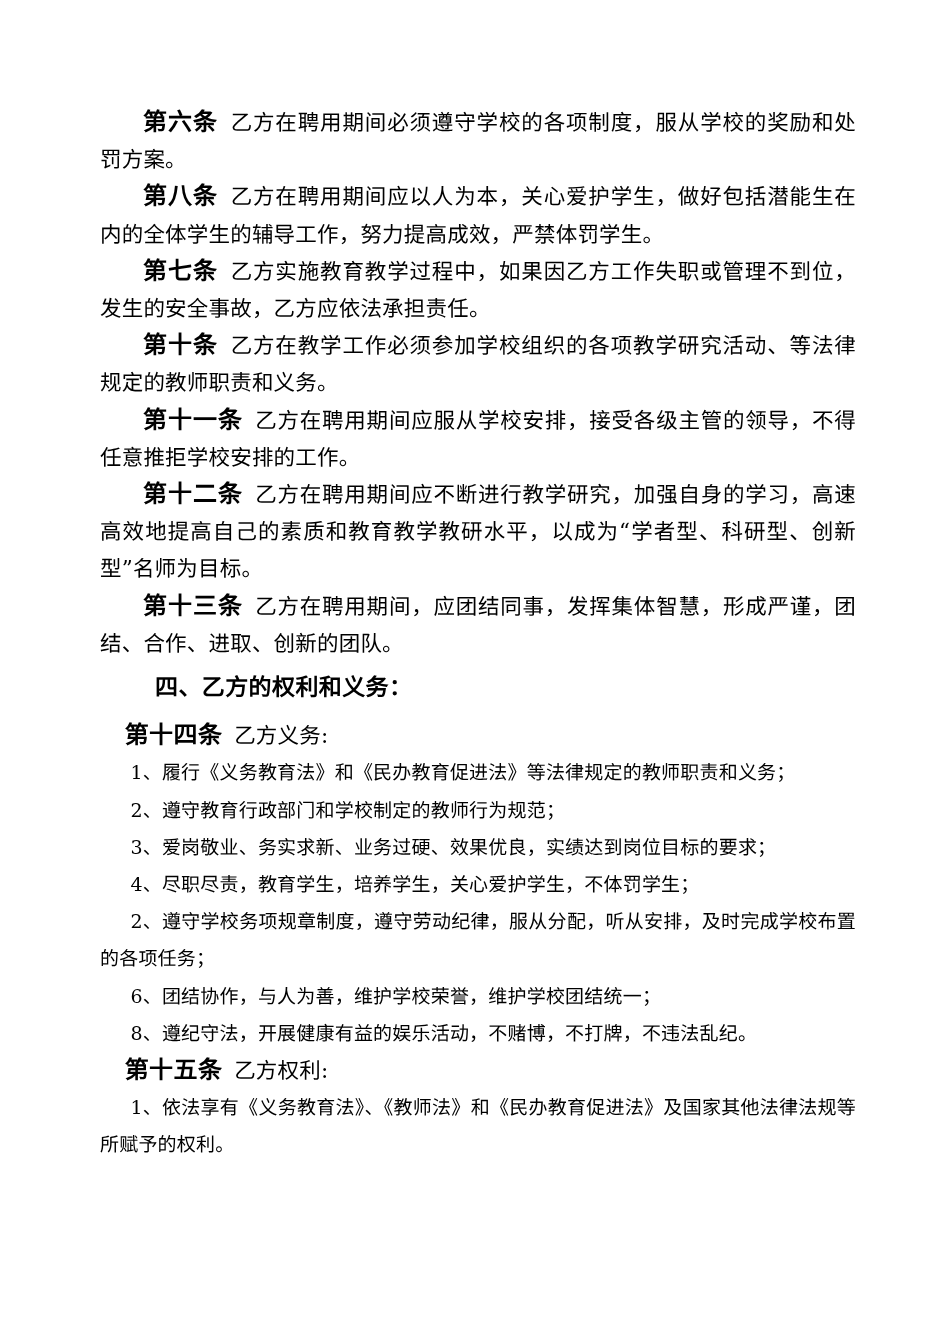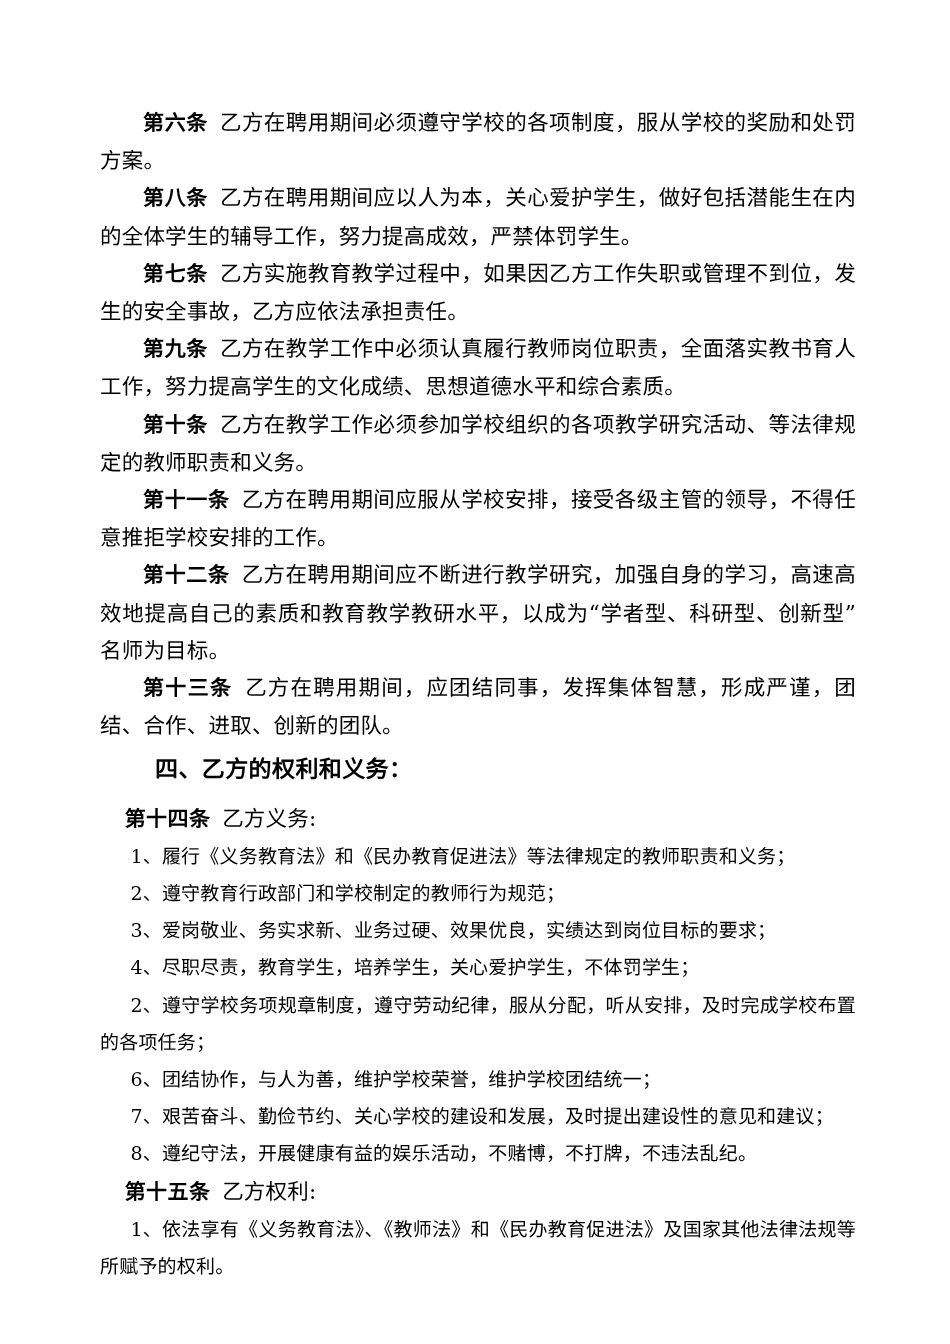--- a/index.html
+++ b/index.html
@@ -34,21 +34,21 @@
     text-align: justify;
     text-justify: inter-character;
     text-indent: 2em;
     margin: 0;
     letter-spacing: 0.2px;
     word-break: break-all;
   }
   .para .label {
     font-family: "DejaVu Sans", "Liberation Sans", sans-serif;
     font-weight: 700;
-    font-size: 21px;
+    font-size: 24px;
     letter-spacing: 0.4px;
   }
   .para .gap {
     display: inline-block;
     width: 0.55em;
   }
   
   .section-heading {
     font-family: Liberation Mono, monospace;
     font-weight: 700;
@@ -79,41 +79,39 @@
 
 <div class="page">
   <div class="doc-body">
 
     <p class="para"><span class="label">第六条</span><span class="gap"></span><span>乙方在聘用期间必须遵守学校的各项制度，服从学校的奖励和处罚方案。</span></p>
 
     <p class="para"><span class="label">第八条</span><span class="gap"></span><span>乙方在聘用期间应以人为本，关心爱护学生，做好包括潜能生在内的全体学生的辅导工作，努力提高成效，严禁体罚学生。</span></p>
 
     <p class="para"><span class="label">第七条</span><span class="gap"></span><span>乙方实施教育教学过程中，如果因乙方工作失职或管理不到位，发生的安全事故，乙方应依法承担责任。</span></p>
 
-    <p class="para"><span class="label">第九条</span><span class="gap"></span><span>乙方在教学工作中必须认真履行教师岗位职责，全面落实教书育人工作，努力提高学生的文化成绩、思想道德水平和综合素质。</span></p>
 
     <p class="para"><span class="label">第十条</span><span class="gap"></span><span>乙方在教学工作必须参加学校组织的各项教学研究活动、等法律规定的教师职责和义务。</span></p>
 
     <p class="para"><span class="label">第十一条</span><span class="gap"></span><span>乙方在聘用期间应服从学校安排，接受各级主管的领导，不得任意推拒学校安排的工作。</span></p>
 
     <p class="para"><span class="label">第十二条</span><span class="gap"></span><span>乙方在聘用期间应不断进行教学研究，加强自身的学习，高速高效地提高自己的素质和教育教学教研水平，以成为“学者型、科研型、创新型”名师为目标。</span></p>
 
     <p class="para"><span class="label">第十三条</span><span class="gap"></span><span>乙方在聘用期间，应团结同事，发挥集体智慧，形成严谨，团结、合作、进取、创新的团队。</span></p>
 
     <p class="section-heading">四、乙方的权利和义务：</p>
 
     <p class="para lead"><span class="label">第十四条</span><span class="gap"></span><span>乙方义务:</span></p>
 
     <p class="list-item">1、履行《义务教育法》和《民办教育促进法》等法律规定的教师职责和义务；</p>
     <p class="list-item">2、遵守教育行政部门和学校制定的教师行为规范；</p>
     <p class="list-item">3、爱岗敬业、务实求新、业务过硬、效果优良，实绩达到岗位目标的要求；</p>
     <p class="list-item">4、尽职尽责，教育学生，培养学生，关心爱护学生，不体罚学生；</p>
     <p class="list-item">2、遵守学校务项规章制度，遵守劳动纪律，服从分配，听从安排，及时完成学校布置的各项任务；</p>
     <p class="list-item">6、团结协作，与人为善，维护学校荣誉，维护学校团结统一；</p>
-    <p class="list-item">7、艰苦奋斗、勤俭节约、关心学校的建设和发展，及时提出建设性的意见和建议；</p>
     <p class="list-item">8、遵纪守法，开展健康有益的娱乐活动，不赌博，不打牌，不违法乱纪。</p>
 
     <p class="para lead"><span class="label">第十五条</span><span class="gap"></span><span>乙方权利:</span></p>
 
     <p class="list-item">1、依法享有《义务教育法》、《教师法》和《民办教育促进法》及国家其他法律法规等所赋予的权利。</p>
 
   </div>
 </div>
 
 </body></html>

